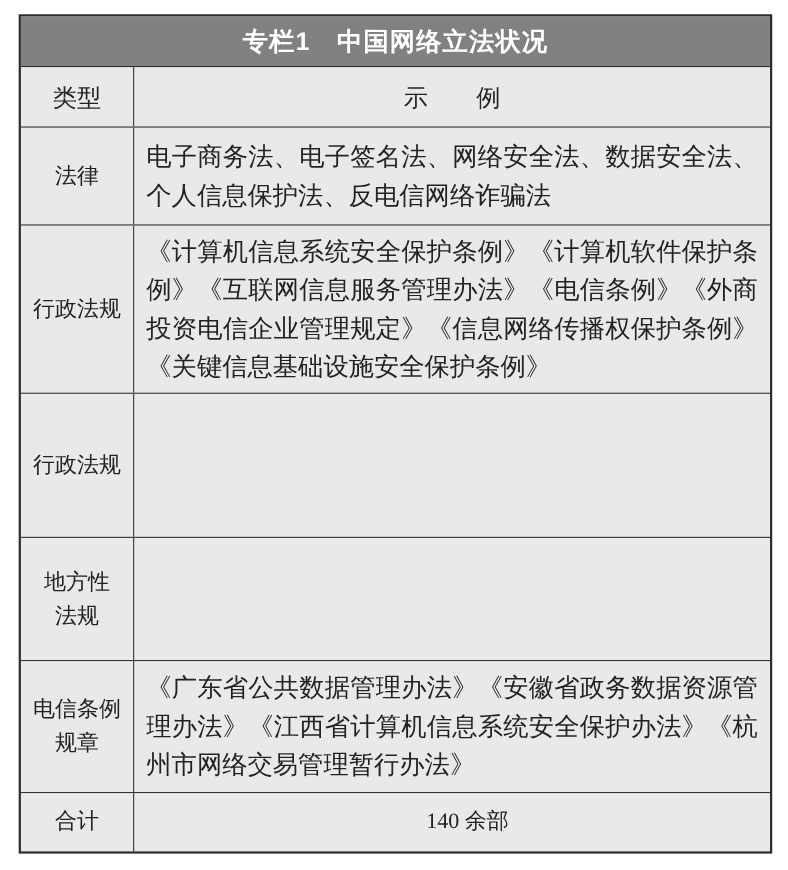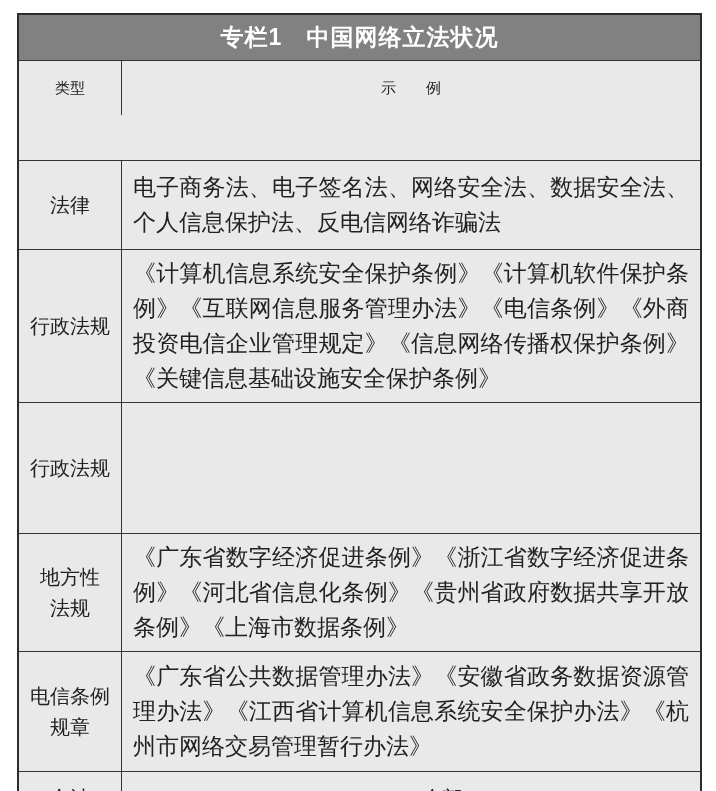--- a/index.html
+++ b/index.html
@@ -68,27 +68,27 @@
   .example-cell .text {
     width: 100%;
     text-align: justify;
   }
   .header-row .example-cell .text,
   .total-row .example-cell .text {
     text-align: center;
   }
   .header-row .type-cell,
   .header-row .example-cell {
-    font-size: 15px;
+    font-size: 22px;
   }
   .total-row .example-cell {
     font-size: 20px;
   }
   .r-header { min-height: 54px; }
-  .r1 { min-height: 88px; margin-top: 45px; }
+  .r1 { min-height: 88px; }
   .r2 { min-height: 145px; }
   .r3 { min-height: 130px; }
   .r4 { min-height: 111px; }
   .r5 { min-height: 119px; }
   .r-total { min-height: 53px; gap: 28px; }
 </style>
 </head>
 <body>
 
 <div class="page">
@@ -117,23 +117,20 @@
       </div>
     </div>
 
     <div class="row r3">
       <div class="type-cell">行政法规</div>
     </div>
 
     <div class="row r4">
       <div class="type-cell">地方性
 法规</div>
-      <div class="example-cell">
-        <div class="text">《广东省数字经济促进条例》《浙江省数字经济促进条例》《河北省信息化条例》《贵州省政府数据共享开放条例》《上海市数据条例》</div>
-      </div>
     </div>
 
     <div class="row r5">
       <div class="type-cell">电信条例
 规章</div>
       <div class="example-cell">
         <div class="text">《广东省公共数据管理办法》《安徽省政务数据资源管理办法》《江西省计算机信息系统安全保护办法》《杭州市网络交易管理暂行办法》</div>
       </div>
     </div>
 

